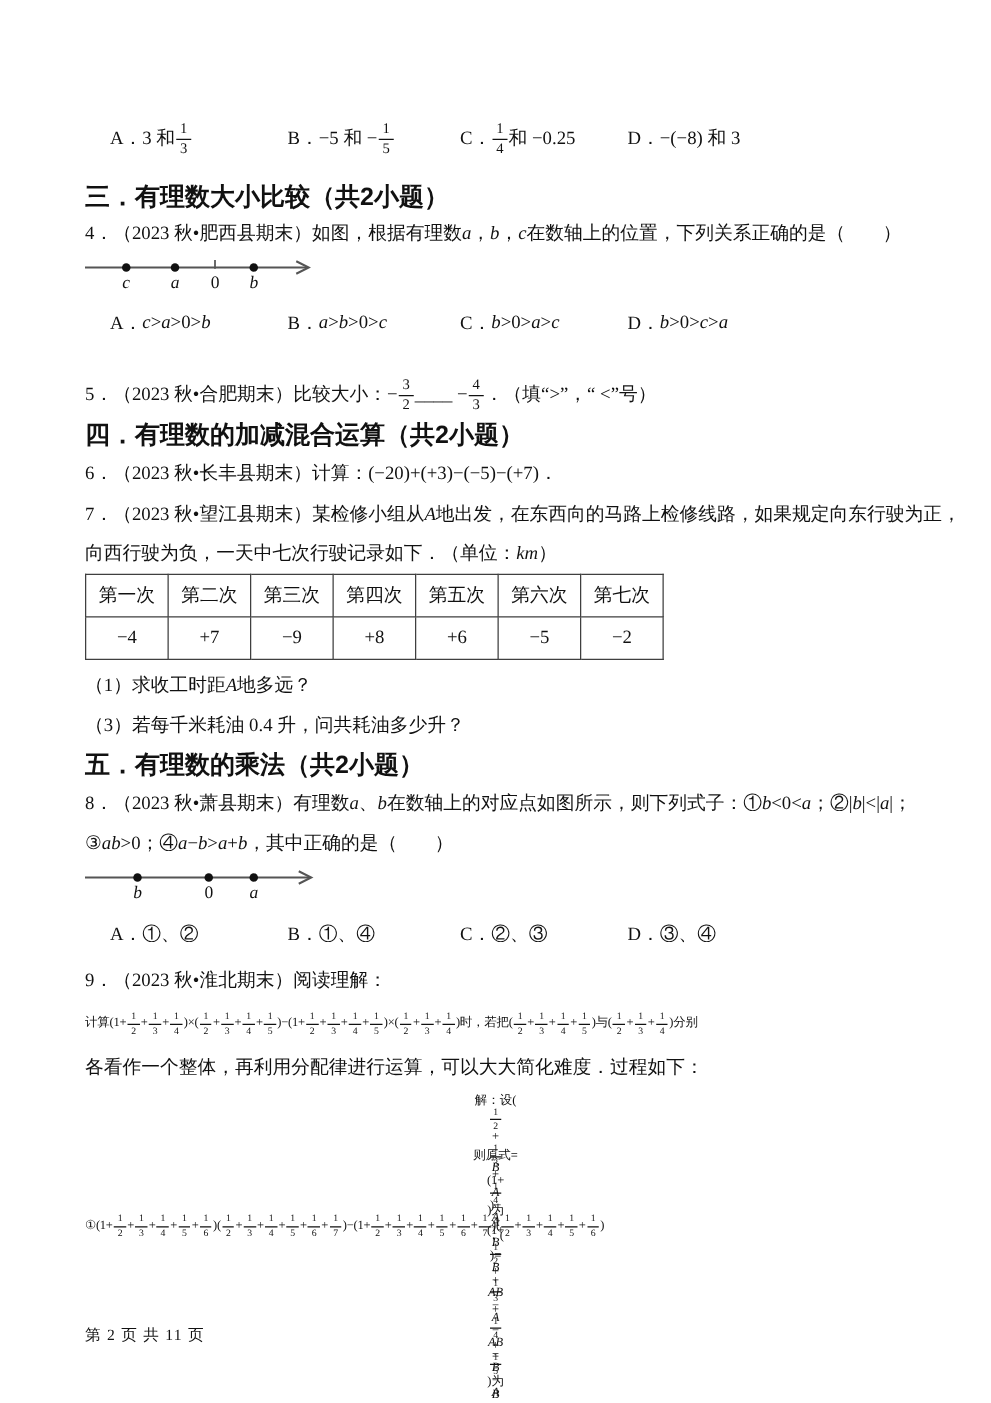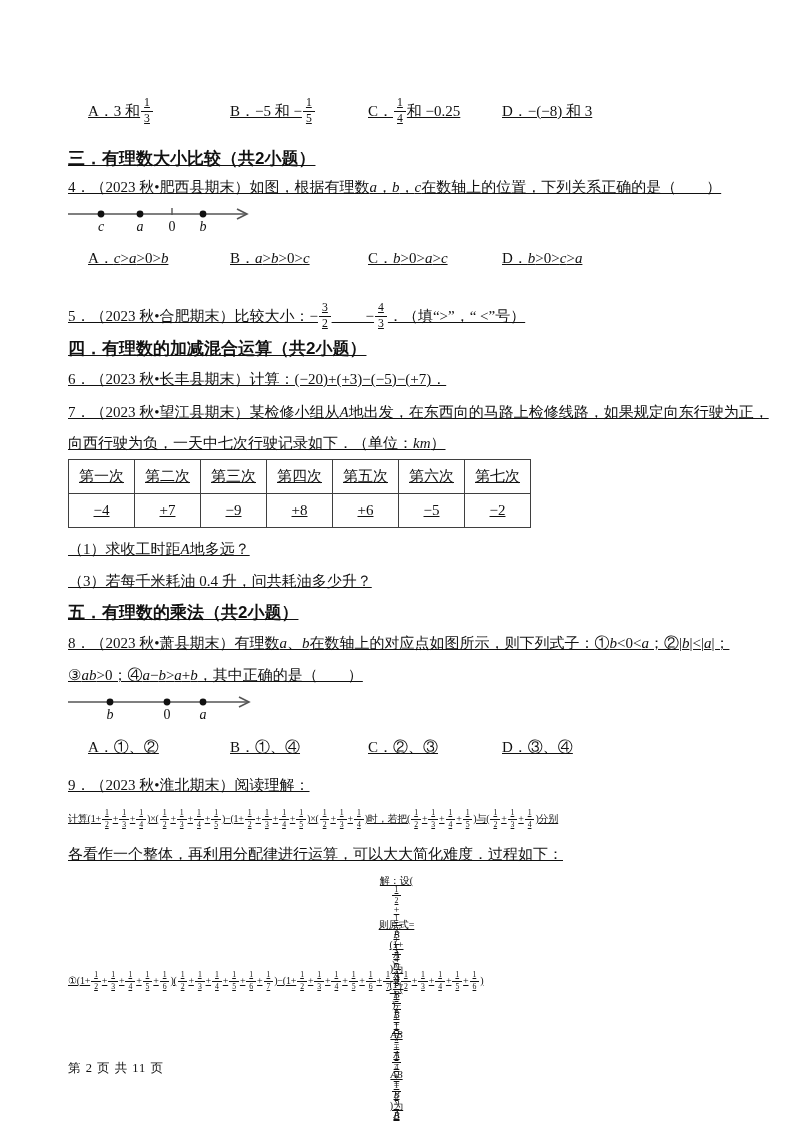--- a/index.html
+++ b/index.html
@@ -1,21 +1,21 @@
 <!DOCTYPE html>
 <html><head>
 <meta charset="utf-8">
 <style>
   html,body{margin:0;padding:0;background:#ffffff;}
   .page{position:relative;width:793px;height:1122px;background:#fff;box-sizing:border-box;
         padding:88px 68px 0 68px;overflow:hidden;color:#111;
-        font-family:"Liberation Serif","DejaVu Serif",serif;font-size:15px;text-decoration:underline;}
+        font-family:"Liberation Serif","DejaVu Serif",serif;font-size:15px;}
   .line{line-height:20px;white-space:nowrap;}
   .sec-header{font-family:"Liberation Sans","DejaVu Sans",sans-serif;font-weight:bold;
-              font-size:17px;line-height:21px;white-space:nowrap;}
+              font-size:20px;line-height:21px;white-space:nowrap;}
   i{font-family:"Liberation Serif","DejaVu Serif",serif;}
   
   .frac{display:inline-flex;flex-direction:column;align-items:center;vertical-align:middle;
         line-height:1.05;font-size:0.78em;margin:0 1px;}
   .frac .fnum{border-bottom:1px solid #111;padding:0 3px 1px 3px;}
   .frac .fden{padding-top:1px;}
   .mathline{line-height:1;display:flex;align-items:center;white-space:nowrap;}
   .fit{font-size:10px;letter-spacing:-0.2px;}
   .fit2{font-size:10px;flex-direction:column;}
   

